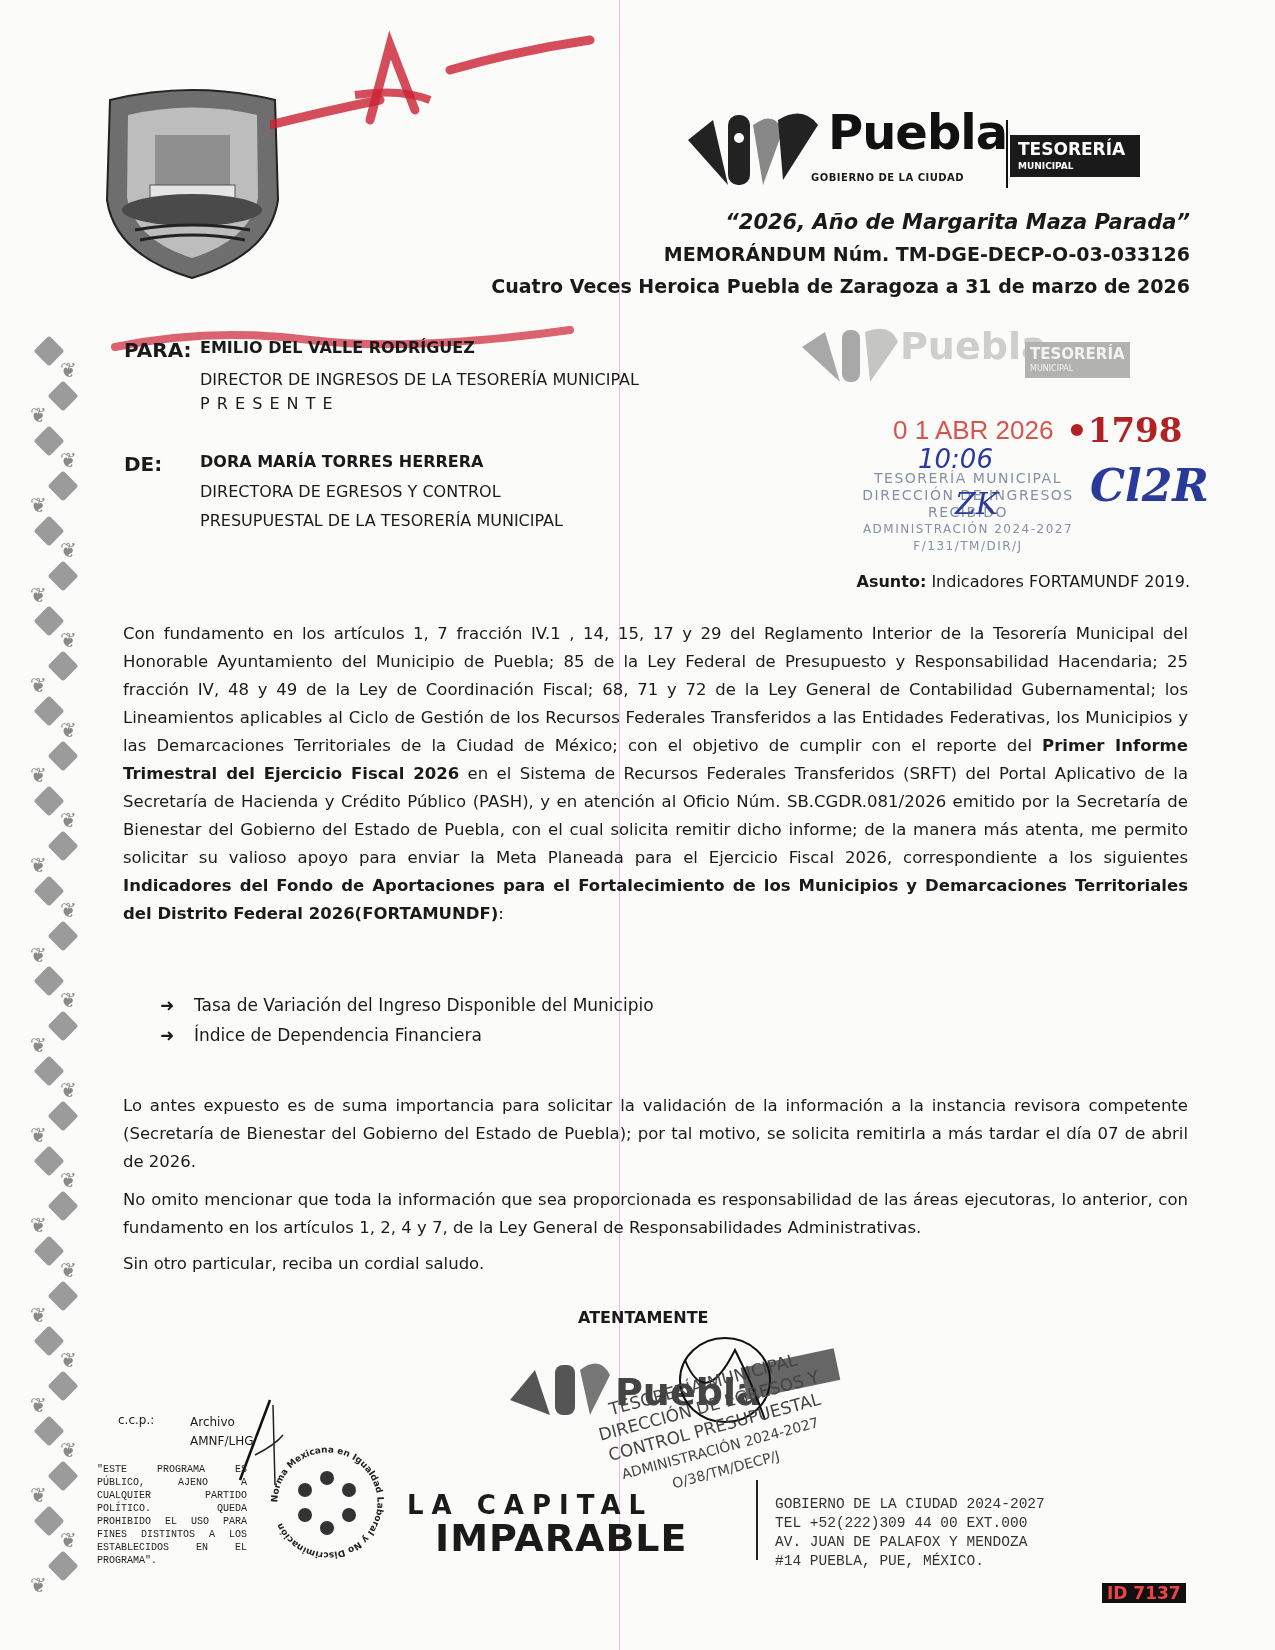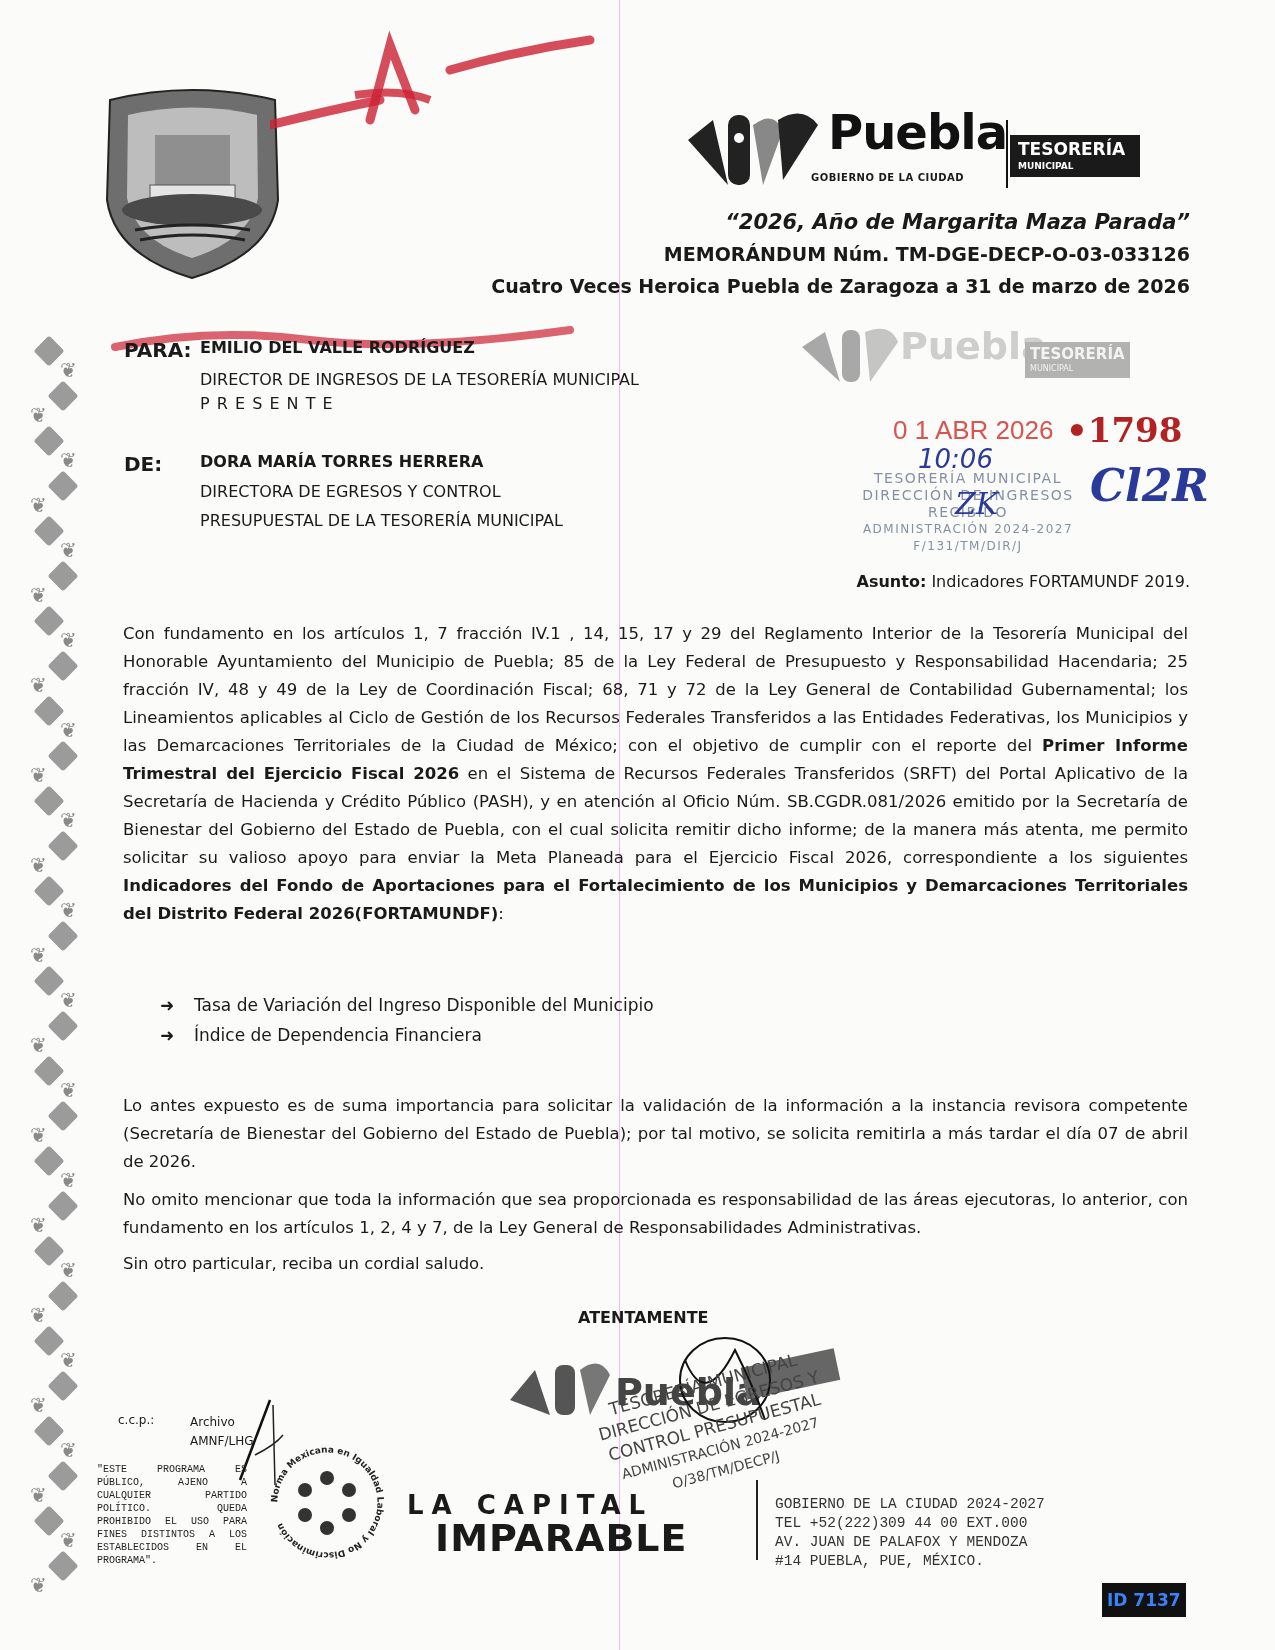--- a/index.html
+++ b/index.html
@@ -61,21 +61,21 @@
   .ccp-vals { left:190px; top:1413px; font-size:12px; line-height:19px; }
   .disclaimer { left:97px; top:1463px; width:150px; font-family:"Liberation Mono","DejaVu Sans Mono", monospace; font-size:10px; line-height:13px; text-align:justify; color:#222; }
 
   .seal { left:265px; top:1440px; width:125px; height:125px; }
   .capital { left:407px; top:1490px; }
   .capital .l1 { font-size:26px; font-weight:bold; letter-spacing:8px; font-family:"DejaVu Sans", sans-serif; }
   .capital .l2 { font-size:38px; font-weight:bold; letter-spacing:1px; margin-top:-4px; margin-left:28px; font-family:"DejaVu Sans", sans-serif; }
 
   .footer-div { left:756px; top:1480px; width:2px; height:80px; background:#222; }
   .footer-addr { left:775px; top:1495px; font-family:"Liberation Mono","DejaVu Sans Mono", monospace; font-size:14.5px; line-height:19px; color:#333; }
-  .idbadge { left:1102px; top:1583px; background:#111; color:#3b82f6; font-weight:bold; font-size:17px; padding:7px 5px; }
+  .idbadge { left:1102px; top:1583px; background:#111; color:#ef4444; font-weight:bold; font-size:17px; padding:0 5px; }
 </style>
 </head>
 <body>
 
 <div class="pinkline"></div>
 
 <div class="border-strip" id="border">
     <div class="orn" style="left: 8px; top: 0px;"></div>
     <div class="leaf" style="left: 30px; top: 18px;">❦</div>
     <div class="orn" style="left: 22px; top: 45px;"></div>

